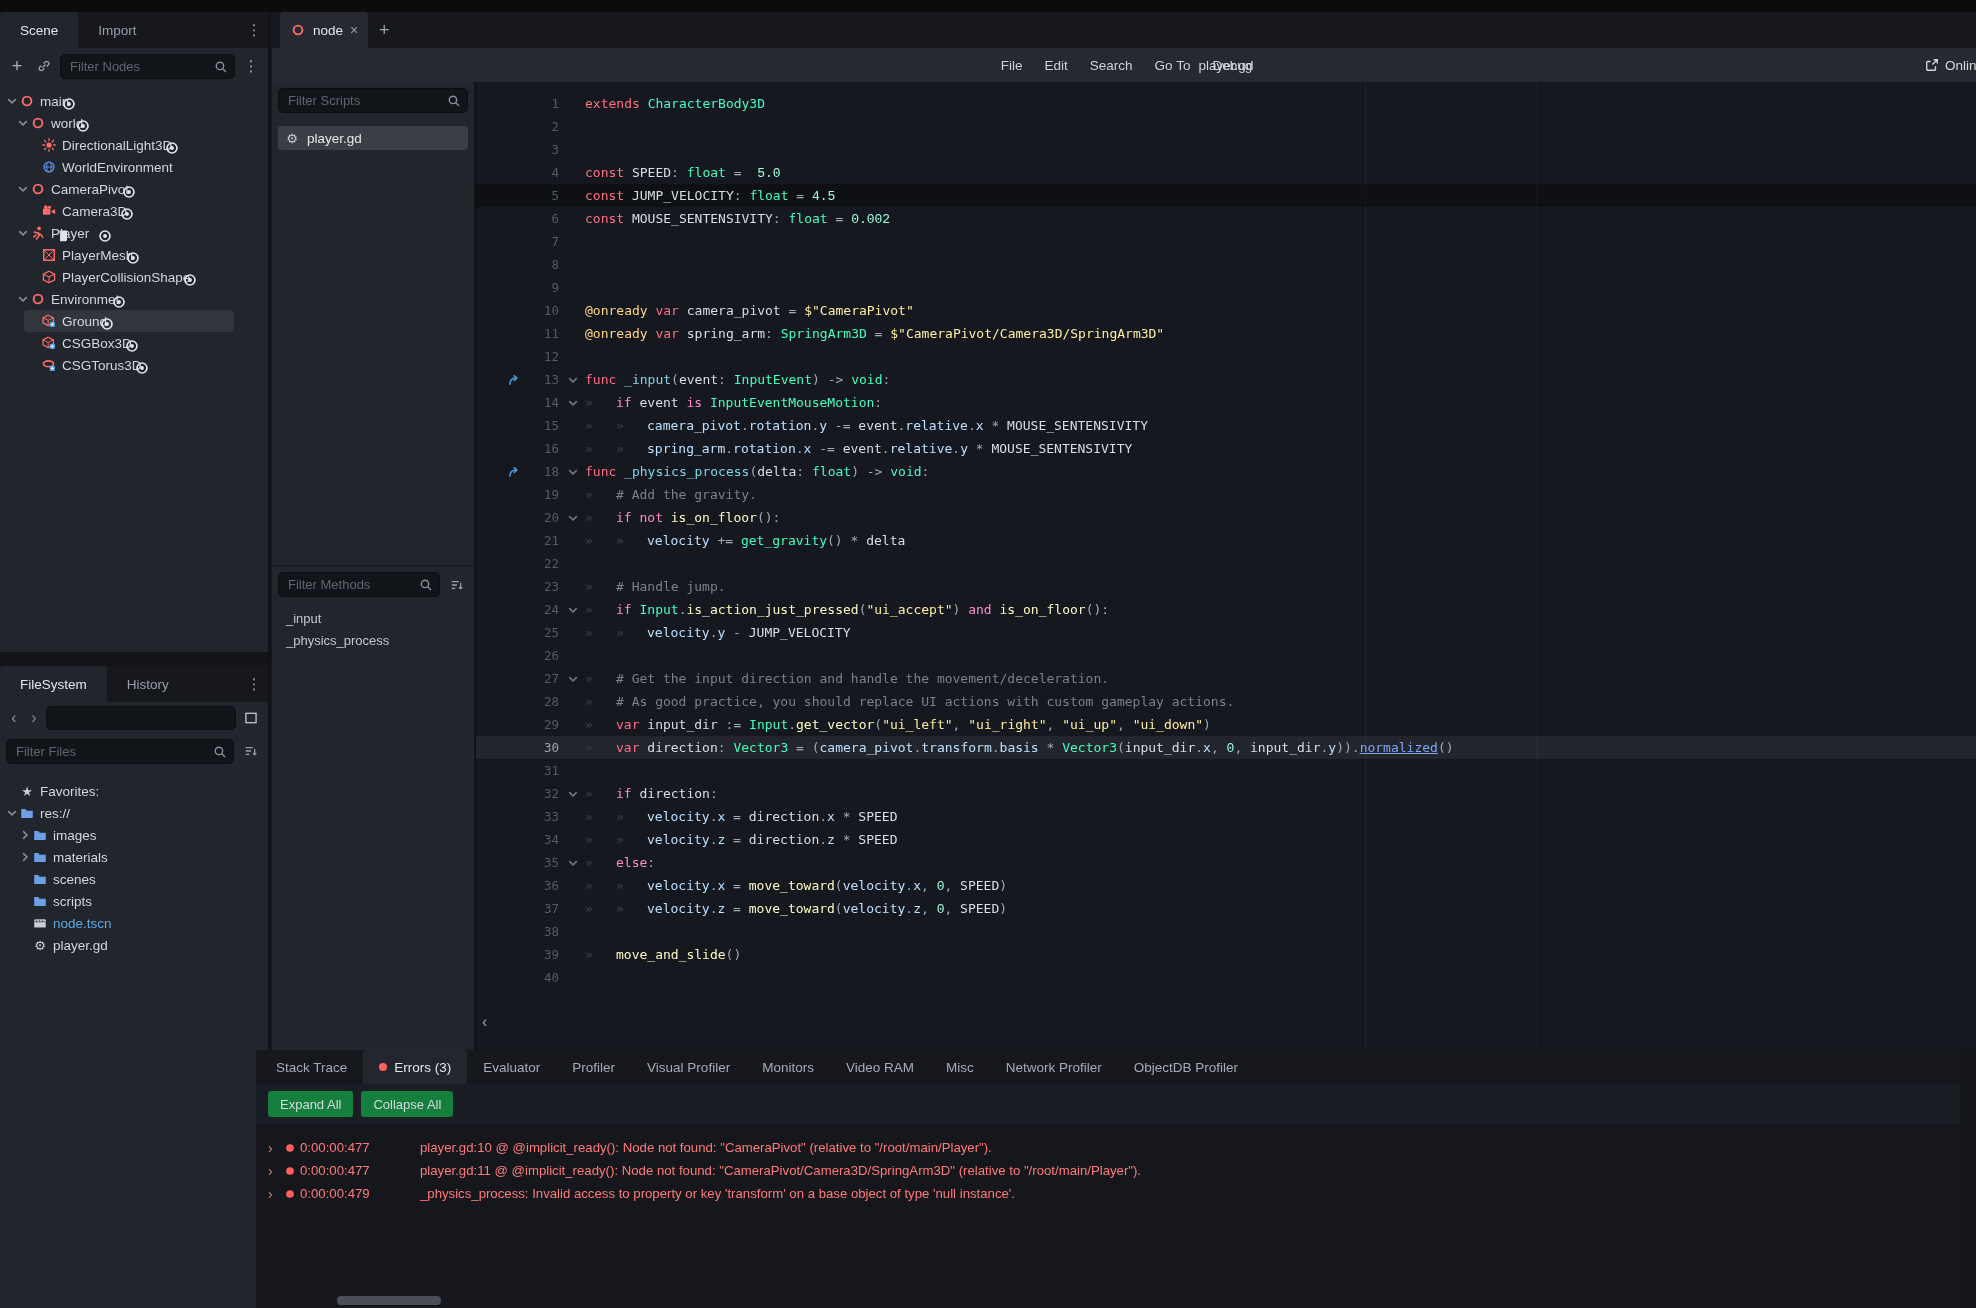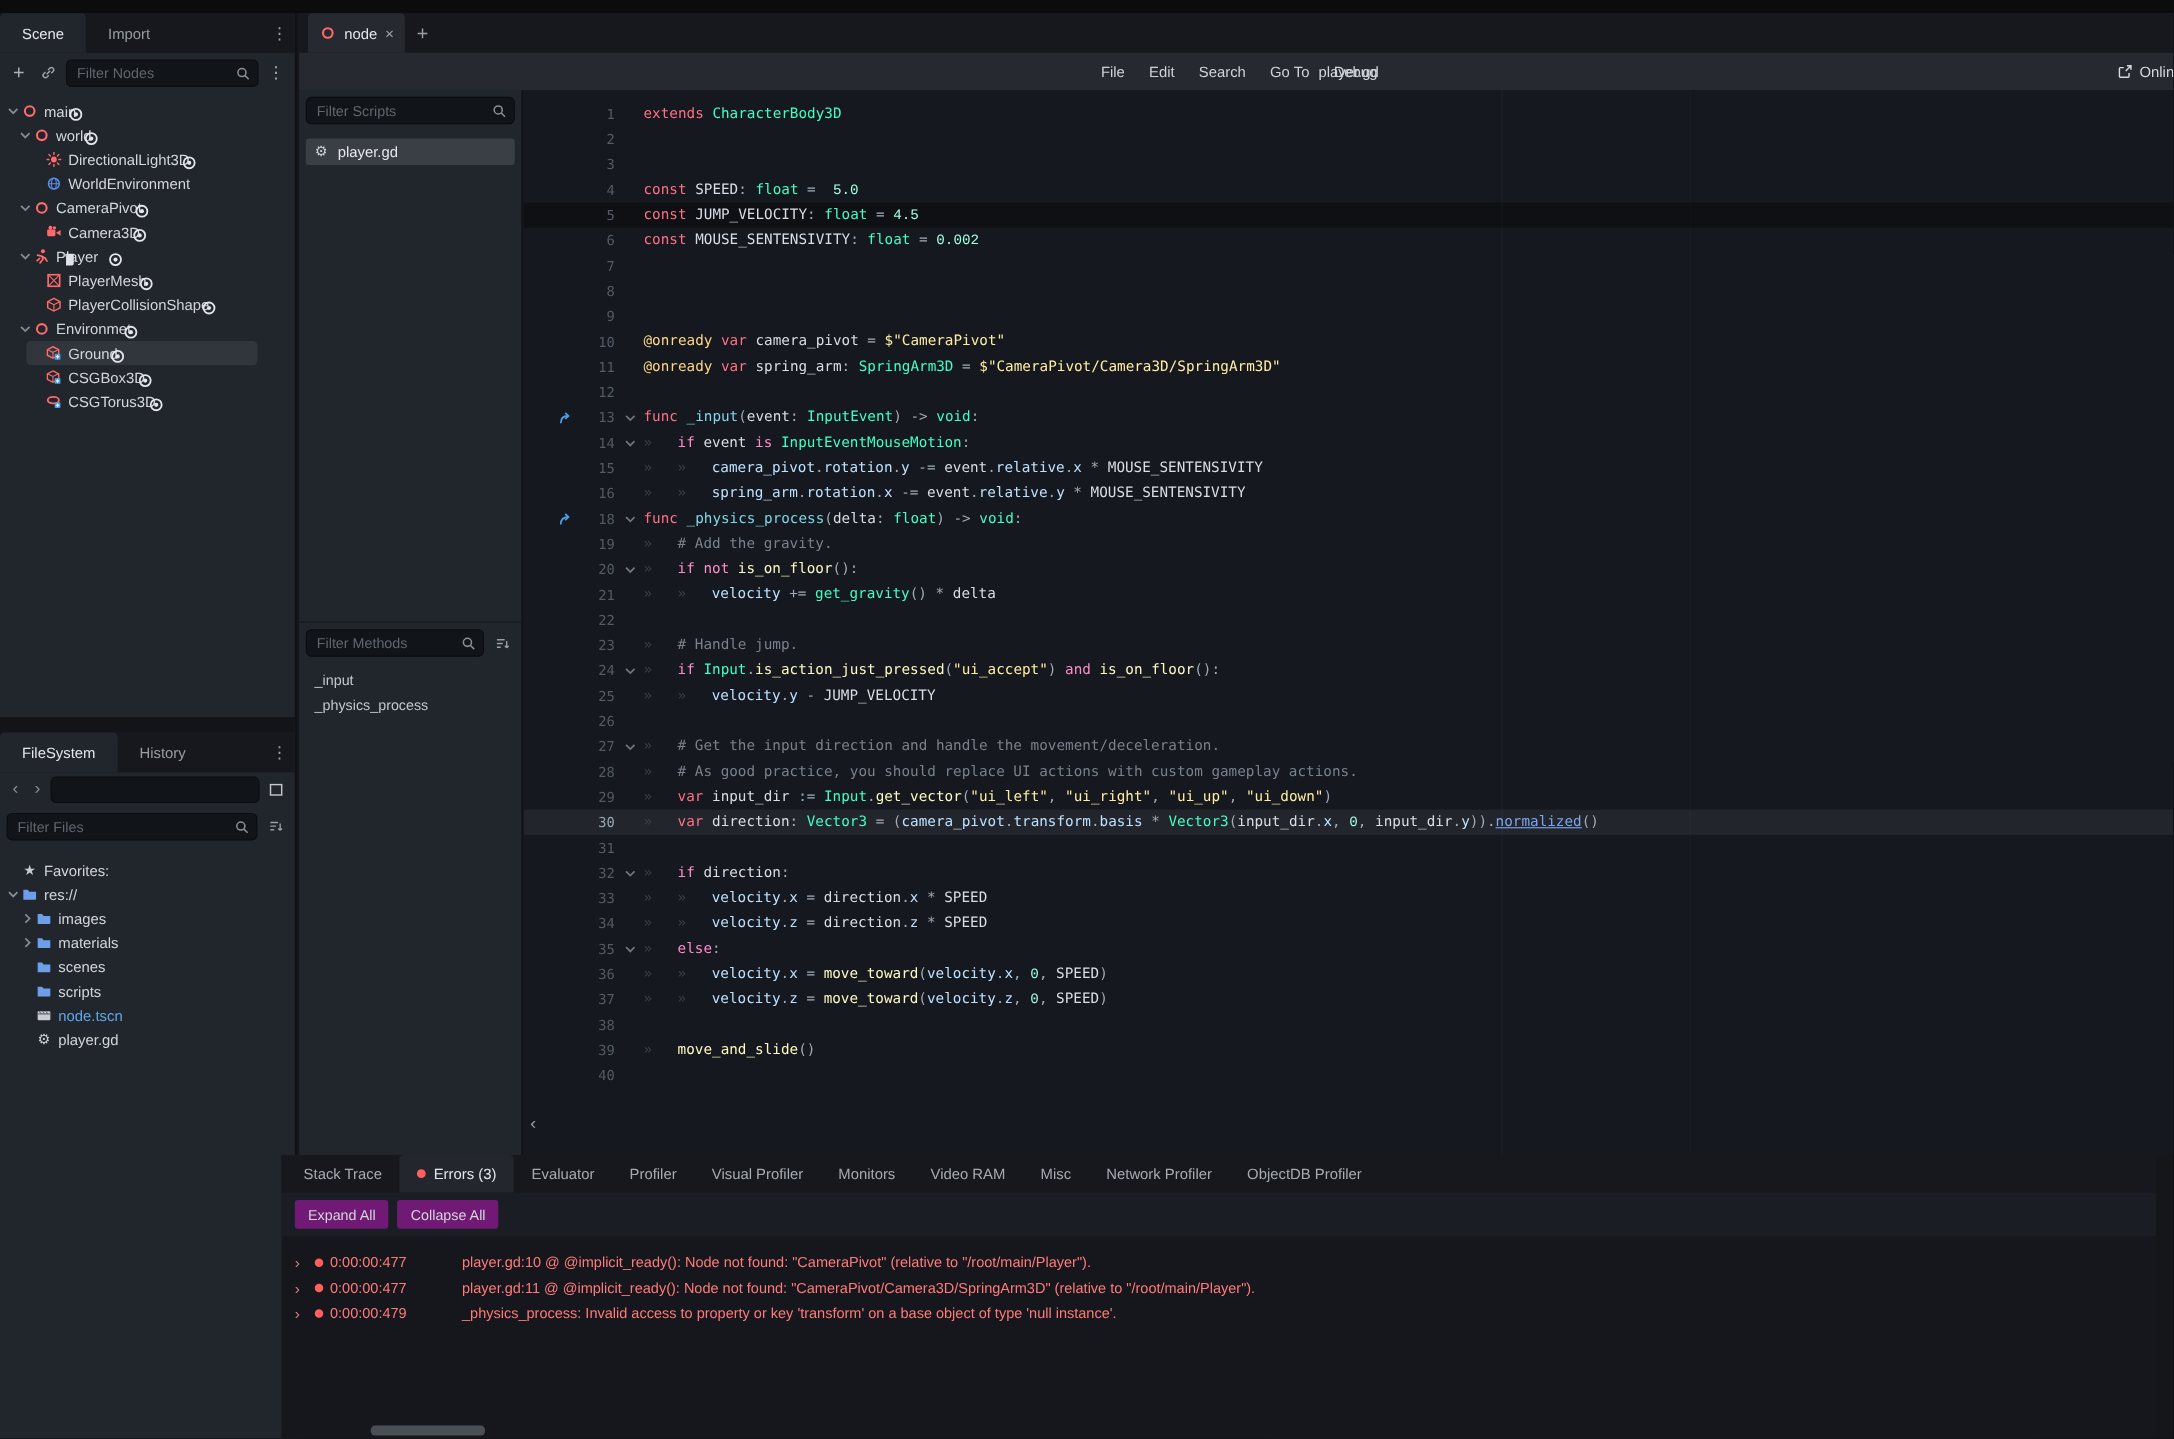--- a/index.html
+++ b/index.html
@@ -83,21 +83,21 @@
   .s-ann{color:#ffd685;} .s-fnu{color:#7da6f2;text-decoration:underline;}
   .collapse-chevron{position:absolute;left:6px;bottom:20px;color:#9aa0a8;font-size:16px;line-height:1;}
 
   
   .bottom-panel{left:256px;top:1050px;width:1704px;height:258px;background:#15171c;}
   .bp-tabs{height:34px;background:#16181d;display:flex;align-items:stretch;padding-left:4px;font-size:13.5px;color:#a6abb3;}
   .bp-tab{padding:0 16px;display:flex;align-items:center;gap:7px;}
   .bp-tab.active{background:#23262c;color:#e3e6ea;border-radius:4px 4px 0 0;}
   .bp-dot{width:8px;height:8px;border-radius:50%;background:#ff5f5f;}
   .bp-actions{height:40px;display:flex;gap:8px;align-items:center;padding-left:12px;background:#1a1d23;}
-  .bp-btn{background:#701a75;border-radius:3px;height:26px;padding:0 12px;display:flex;align-items:center;font-size:13px;color:#d4d7db;text-align:right;}
+  .bp-btn{background:#15803d;border-radius:3px;height:26px;padding:0 12px;display:flex;align-items:center;font-size:13px;color:#d4d7db;text-align:right;}
   .err-list{padding-top:12px;}
   .err-row{height:23px;display:flex;align-items:center;font-size:13.2px;color:#ff7a7a;}
   .err-exp{width:14px;margin-left:12px;color:#cf8181;font-size:14px;line-height:1;}
   .err-dotc{width:16px;display:flex;align-items:center;justify-content:center;}
   .err-time{width:106px;margin-left:2px;}
   .err-msg{margin-left:14px;white-space:nowrap;}
   .h-thumb{position:absolute;left:81px;bottom:3px;width:104px;height:9px;border-radius:4px;background:#4a4f56;}
 </style>
 </head>
 <body>

